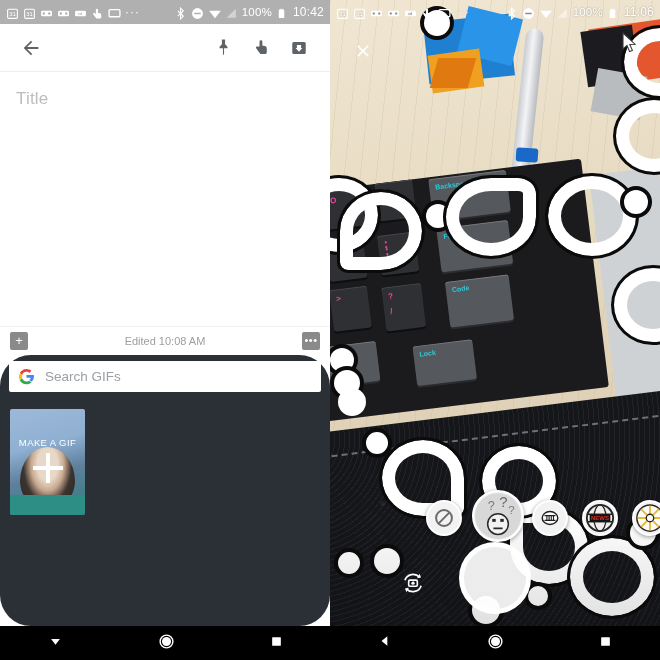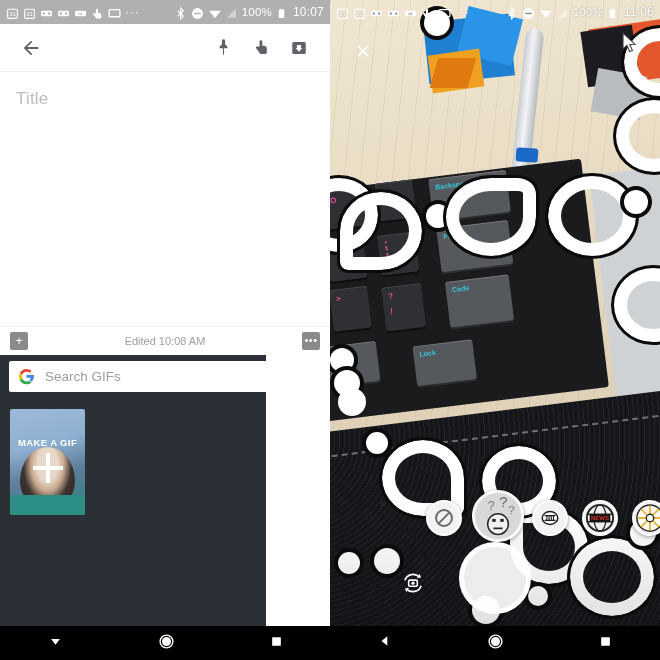--- a/index.html
+++ b/index.html
@@ -29,30 +29,30 @@
   .note-body{position:absolute;top:73px;left:0;width:330px;height:253px;background:#fff;box-sizing:border-box;padding:16px 16px 0 16px;}
   .note-title{font-size:17px;color:#bdbdbd;letter-spacing:.2px;margin-bottom:12px;}
   .note-text{font-size:14px;color:#bdbdbd;position:relative;padding-left:1px;}
   .caret{position:absolute;left:-1px;top:1px;width:1px;height:14px;background:#9aa0a6;}
   .note-footer{position:absolute;top:326px;left:0;width:330px;height:28px;display:flex;align-items:center;box-sizing:border-box;padding:0 10px;background:#fff;border-top:1px solid #f1f1f1;}
   .nf-btn{width:18px;height:18px;background:#8a8a8a;border-radius:2px;display:flex;align-items:center;justify-content:center;color:#fff;font-size:13px;line-height:1;}
   .nf-btn.dots3{font-size:11px;letter-spacing:.5px;}
   .nf-edited{flex:1;text-align:center;font-size:11px;color:#9e9e9e;}
 
   
-  .gifkb{position:absolute;top:355px;left:0;width:266px;height:271px;background:#2b2f36;}
+  .gifkb{position:absolute;top:355px;left:0;width:330px;height:271px;background:#2b2f36;border-radius:31px;}
   .gif-search{position:absolute;top:6px;left:9px;width:312px;height:31px;background:#fff;border-radius:2px;display:flex;align-items:center;box-sizing:border-box;padding:0 9px;}
   .g-logo{width:17px;height:17px;flex:0 0 17px;margin-right:10px;}
   .gif-search-ph{font-size:13.5px;color:#9aa0a6;}
   .gif-grid{position:absolute;top:54px;left:10px;display:flex;gap:7px;}
   .gif-thumb{width:75px;height:106px;border-radius:2px;position:relative;overflow:hidden;}
   .gif-a{background:linear-gradient(165deg,#9db9d9 0%,#8fb0d2 35%,#5f7f9d 60%,#2f7f7a 100%);}
   .gif-a .face{position:absolute;left:10px;bottom:6px;width:55px;height:62px;background:radial-gradient(ellipse at 50% 28%,#e8d8c8 0 26%,#c8a98f 42%,#3c3430 62%,#2a2320 100%);border-radius:50% 50% 45% 45%/55% 55% 45% 45%;}
   .gif-a .shirt{position:absolute;left:0;bottom:0;width:75px;height:20px;background:#2c8e84;}
-  .gif-a .lbl{position:absolute;top:28px;left:0;width:75px;text-align:center;font-size:9.5px;font-weight:bold;color:#fff;letter-spacing:.4px;z-index:3;}
+  .gif-a .lbl{position:absolute;top:28px;left:0;width:75px;text-align:center;font-size:9.5px;font-weight:normal;color:#fff;letter-spacing:.4px;z-index:3;}
   .gif-a .plus{position:absolute;left:50%;top:56%;transform:translate(-50%,-50%);z-index:3;width:30px;height:30px;}
   .gif-a .plus:before,.gif-a .plus:after{content:"";position:absolute;background:#fff;}
   .gif-a .plus:before{left:13px;top:0;width:4px;height:30px;}
   .gif-a .plus:after{top:13px;left:0;width:30px;height:4px;}
   .gif-b{background:#e8151b;}
   .gif-b .mesh{position:absolute;inset:0;background:
       repeating-linear-gradient(45deg,rgba(255,255,255,.16) 0 1px,transparent 1px 7px),
       repeating-linear-gradient(-45deg,rgba(255,255,255,.16) 0 1px,transparent 1px 7px);}
   .gif-b .bigtxt{position:absolute;top:30px;left:-6px;font-size:30px;font-weight:bold;color:#5d5048;letter-spacing:-1px;}
   .gif-b .subtxt{position:absolute;bottom:26px;left:4px;font-size:8px;color:#ff8a86;letter-spacing:.5px;}
@@ -163,21 +163,21 @@
                 <path d="M2 8 L12 21 L22 8 Z" fill="#fff"></path>
               </svg></span>
           <span class="sb-ico"><svg viewBox="0 0 24 24" width="13" height="13">
                 <path d="M3 20 L20 3 L20 20 Z" fill="rgba(255,255,255,.45)"></path>
               </svg></span>
           <span class="sb-batt-txt">100%</span>
           <span class="sb-ico"><svg viewBox="0 0 24 24" width="11" height="13">
                 <rect x="8" y="2" width="8" height="2" fill="#fff"></rect>
                 <rect x="6" y="4" width="12" height="18" rx="1.5" fill="#fff"></rect>
               </svg></span>
-          <span class="sb-time">10:07</span>
+          <span class="sb-time">10:42</span>
         </div>
       </div>
 
       <div class="keep-toolbar">
         <div class="kt-btn">
           <svg viewBox="0 0 24 24" width="22" height="22">
               <path d="M20 11H7.8l5.6-5.6L12 4l-8 8 8 8 1.4-1.4L7.8 13H20z"></path>
             </svg>
         </div>
         <div class="kt-spacer"></div>

